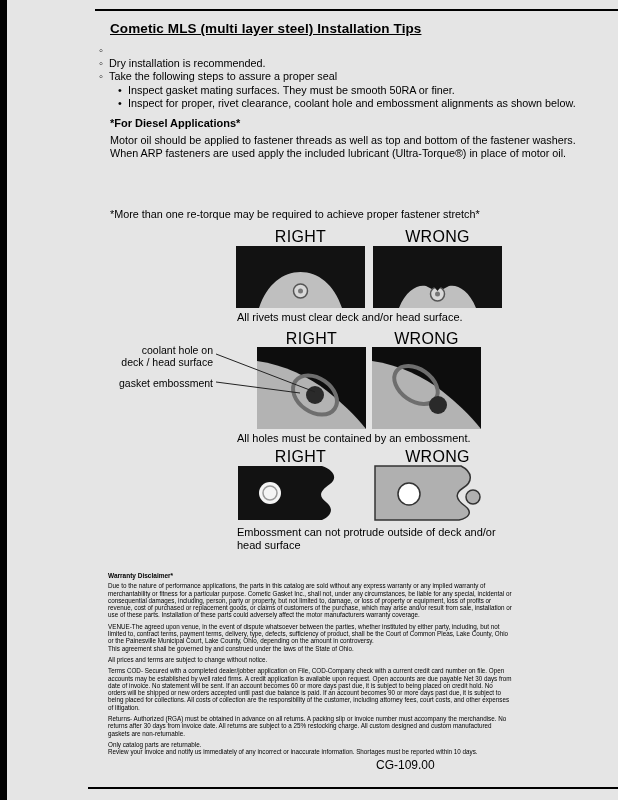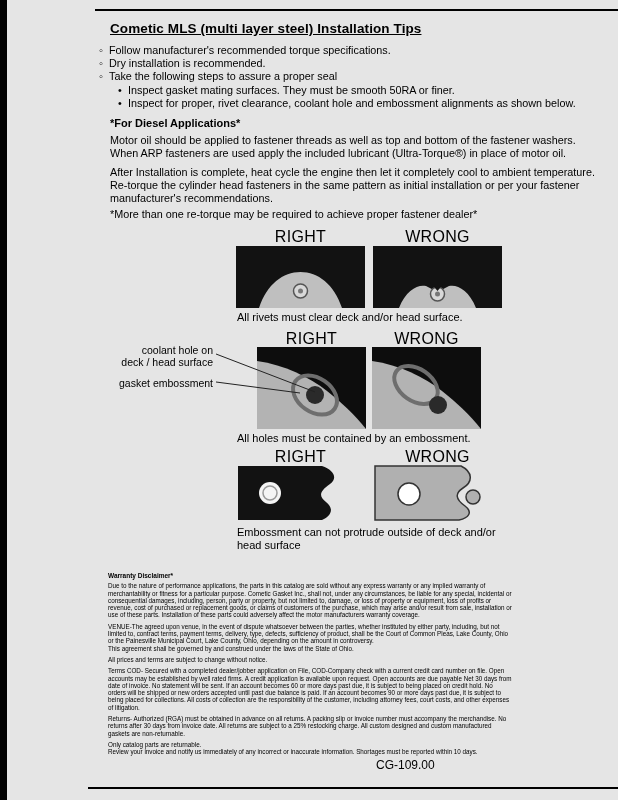--- a/index.html
+++ b/index.html
@@ -43,21 +43,20 @@
 <div class="page">
   <div class="scan-bar"></div>
   <div class="rule-top"></div>
   <div class="rule-bottom"></div>
 
   <h1 class="title">Cometic MLS (multi layer steel) Installation Tips</h1>
 
   <div class="bullets">
     <div class="b">
       <span class="mk">◦</span>
-      <span>Follow manufacturer's recommended torque specifications.</span>
     </div>
     <div class="b">
       <span class="mk">◦</span>
       <span>Dry installation is recommended.</span>
     </div>
     <div class="b">
       <span class="mk">◦</span>
       <span>Take the following steps to assure a proper seal</span>
     </div>
     <div class="b sub">
@@ -65,22 +64,21 @@
       <span>Inspect gasket mating surfaces.  They must be smooth 50RA or finer.</span>
     </div>
     <div class="b sub">
       <span class="mk">•</span>
       <span>Inspect for proper, rivet clearance, coolant hole and embossment alignments as shown below.</span>
     </div>
   </div>
 
   <div class="diesel-heading">*For Diesel Applications*</div>
   <p class="para p1">Motor oil should be applied to fastener threads as well as top and bottom of the fastener washers. When ARP fasteners are used apply the included lubricant (Ultra-Torque®) in place of motor oil.</p>
-  <p class="para p2">After Installation is complete, heat cycle the engine then let it completely cool to ambient temperature. Re-torque the cylinder head fasteners in the same pattern as initial installation or per your fastener manufacturer's recommendations.</p>
-  <p class="note">*More than one re-torque may be required to achieve proper fastener dealer*</p>
+  <p class="note">*More than one re-torque may be required to achieve proper fastener stretch*</p>
 
   <div class="hdr" style="left:236px; top:228px;">RIGHT</div>
   <div class="hdr" style="left:373px; top:228px;">WRONG</div>
 
   <svg class="diag" style="left:236px; top:246px;" width="129" height="62" viewBox="0 0 129 62">
     <rect width="129" height="62" fill="#bfbfbf"></rect>
     <path d="M0,0 H129 V62 H106 C98,38 82,26 64.5,26 C47,26 31,38 23,62 H0 Z" fill="#121212"></path>
     <circle cx="64.5" cy="45" r="7" fill="#d8d8d8" stroke="#555" stroke-width="1.5"></circle>
     <circle cx="64.5" cy="45" r="2.5" fill="#777"></circle>
   </svg>

